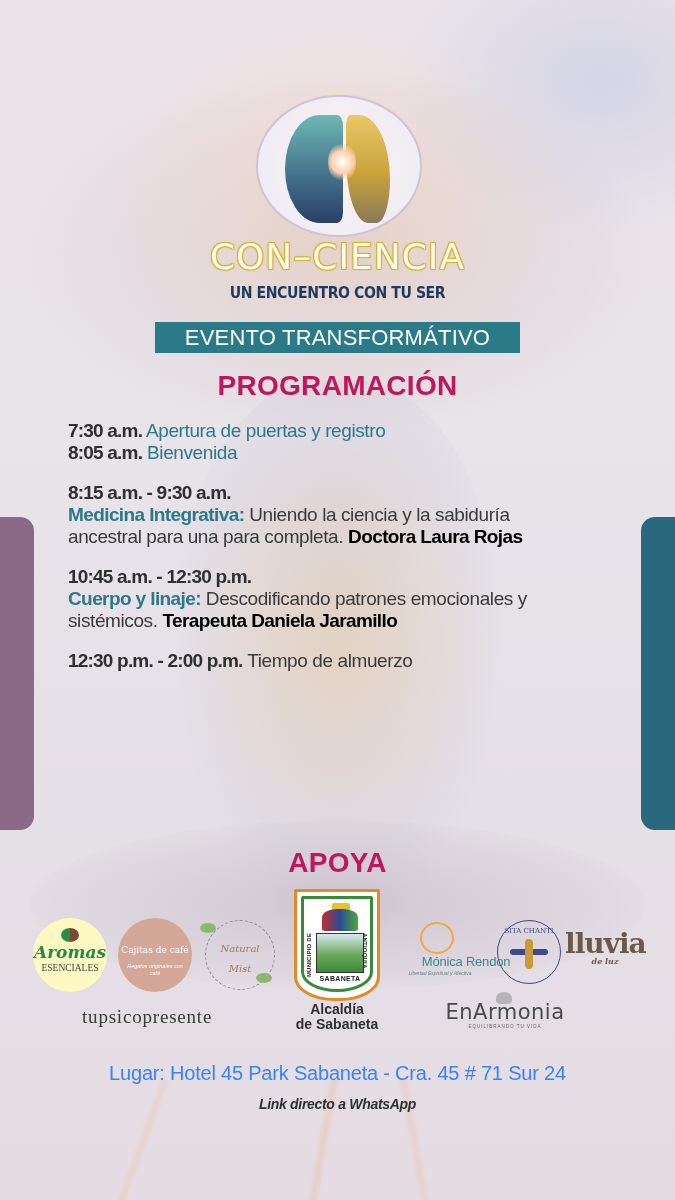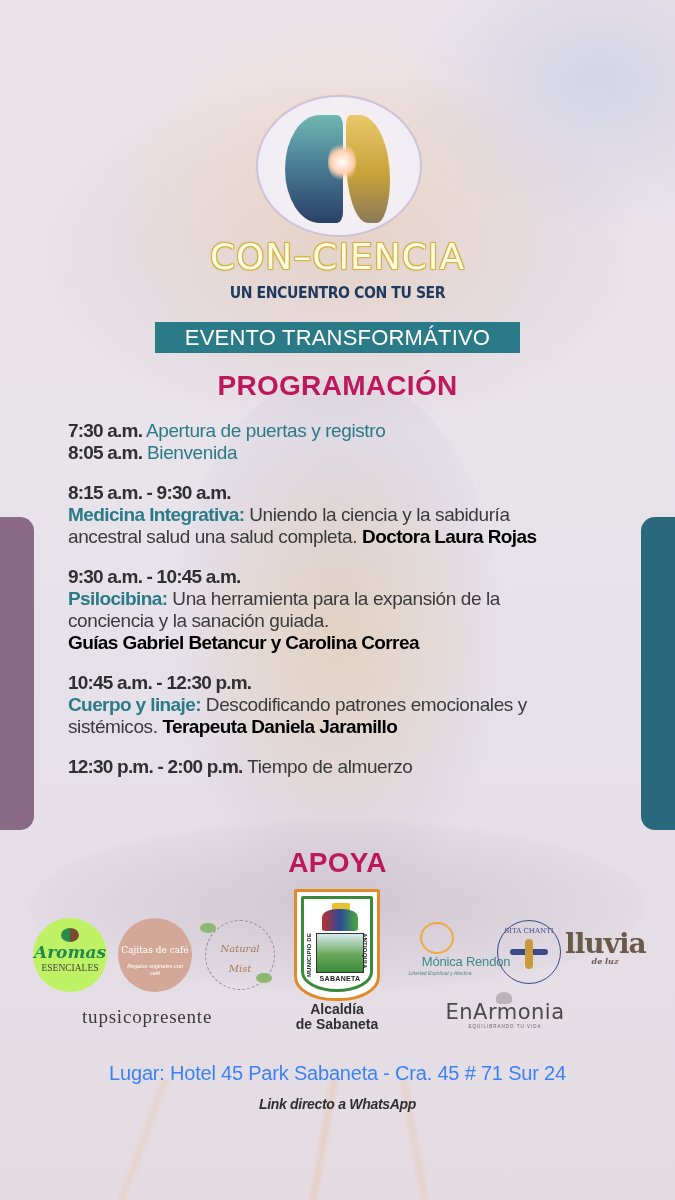--- a/index.html
+++ b/index.html
@@ -93,21 +93,21 @@
   .schedule .line { display: block; white-space: nowrap; }
   .time { font-weight: bold; color: #2f2f31; letter-spacing: -0.8px; }
   .teal { color: #2b7a88; }
   .topic { font-weight: bold; color: #2b7a88; letter-spacing: -0.6px; }
   .speaker { font-weight: bold; color: #000000; letter-spacing: -0.6px; }
 
   
   .sponsor { position: absolute; }
   .aromas {
     left: 33px; top: 918px; width: 74px; height: 74px; border-radius: 50%;
-    background: #bef264; text-align: center;
+    background: #fef9c3; text-align: center;
   }
   .aromas .leaf { position: absolute; left: 28px; top: 10px; width: 18px; height: 14px;
     background: linear-gradient(90deg, #2a8a4a 50%, #7a4a34 50%); border-radius: 50% 50% 50% 50%; }
   .aromas .name { position: absolute; left: 0; top: 24px; width: 74px; font-family: "DejaVu Serif", serif; font-style: italic; font-weight: bold; font-size: 17px; color: #1f8a4c; }
   .aromas .sub { position: absolute; left: 0; top: 45px; width: 74px; font-family: "Liberation Serif", serif; font-size: 9.5px; color: #444; }
   .cajitas {
     left: 118px; top: 918px; width: 74px; height: 74px; border-radius: 50%;
     background: #d4a898; color: #fff; text-align: center;
   }
   .cajitas .name { position: absolute; left: 0; top: 27px; width: 74px; font-family: "DejaVu Serif", serif; font-size: 9px; }
@@ -199,34 +199,25 @@
     </span>
   </div>
 
   <div class="block">
     <span class="line time">8:15 a.m. - 9:30 a.m.</span>
     <span class="line">
       <span class="topic">Medicina Integrativa:</span>
       <span>Uniendo la ciencia y la sabiduría</span>
     </span>
     <span class="line">
-      <span>ancestral salud una salud completa.</span>
+      <span>ancestral para una para completa.</span>
       <span class="speaker">Doctora Laura Rojas</span>
     </span>
   </div>
 
-  <div class="block">
-    <span class="line time">9:30 a.m. - 10:45 a.m.</span>
-    <span class="line">
-      <span class="topic">Psilocibina:</span>
-      <span>Una herramienta para la expansión de la</span>
-    </span>
-    <span class="line">conciencia y la sanación guiada.</span>
-    <span class="line speaker">Guías Gabriel Betancur y Carolina Correa</span>
-  </div>
 
   <div class="block">
     <span class="line time">10:45 a.m. - 12:30 p.m.</span>
     <span class="line">
       <span class="topic">Cuerpo y linaje:</span>
       <span>Descodificando patrones emocionales y</span>
     </span>
     <span class="line">
       <span>sistémicos.</span>
       <span class="speaker">Terapeuta Daniela Jaramillo</span>

